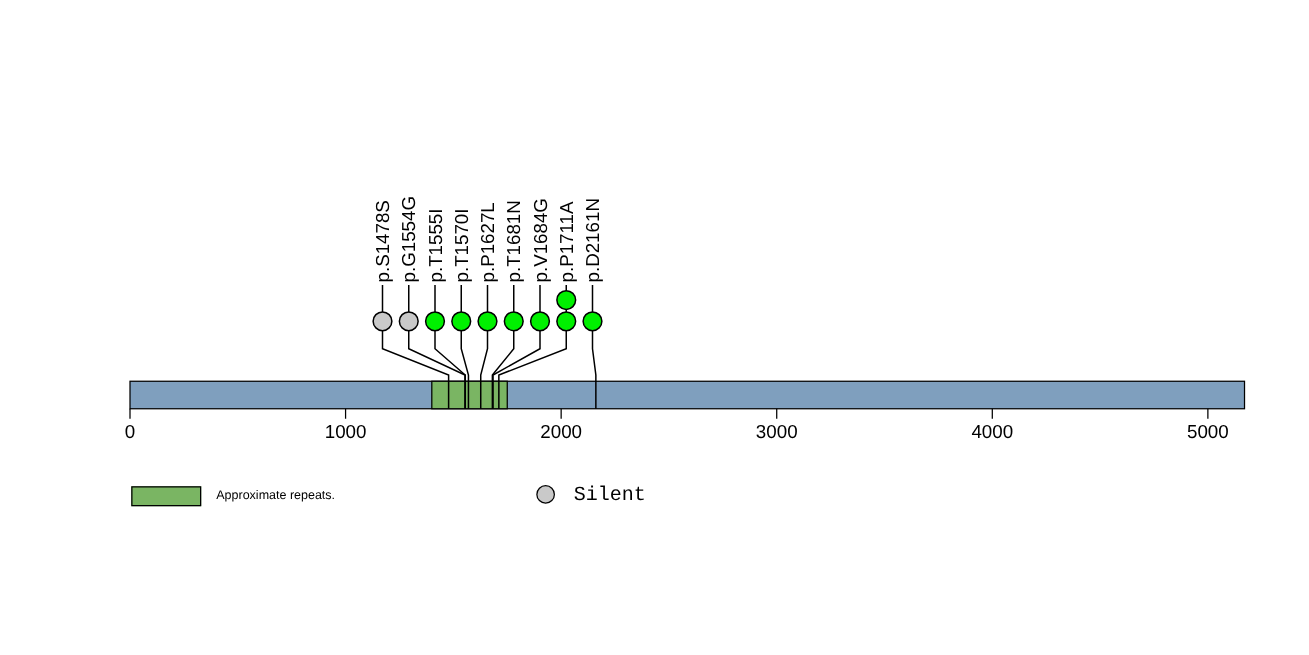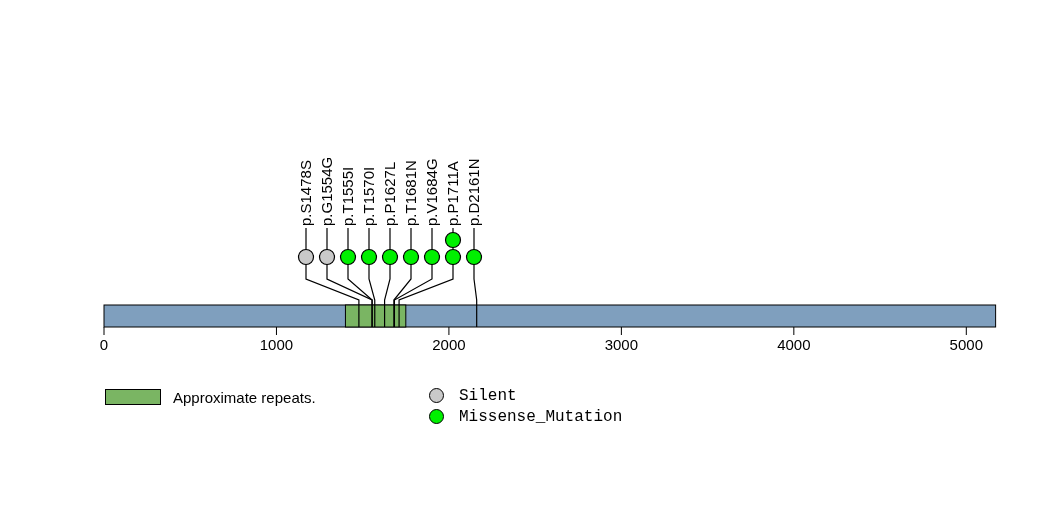--- a/index.html
+++ b/index.html
@@ -14,21 +14,21 @@
   svg text {
     font-family: "Liberation Sans", sans-serif;
     fill: #000000;
   }
   #plot { position: absolute; left: 0; top: 0; }
   .legend {
     position: absolute;
     display: flex;
     align-items: center;
     color: #000;
-    font-size: 15px;
+    font-size: 10px;
     line-height: 1;
   }
   .legend-col { position: absolute; }
   .legend-row {
     display: flex;
     align-items: center;
     height: 21px;
     font-family: Liberation Mono, monospace;
   }
   .swatch-rect {
@@ -121,19 +121,15 @@
   <div class="legend" style="left:105px; top:389px;">
     <span class="swatch-rect" style="background: rgb(122, 181, 99);"></span>
     <span class="legend-text">Approximate repeats.</span>
   </div>
 
   <div class="legend-col" style="left:429px; top:385px;">
     <div class="legend-row">
       <span class="swatch-circle" style="background: rgb(201, 201, 201);"></span>
       <span class="legend-text">Silent</span>
     </div>
-    <div class="legend-row">
-      <span class="swatch-circle" style="background: rgb(0, 240, 0);"></span>
-      <span class="legend-text">Missense_Mutation</span>
-    </div>
   </div>
 
 </div>
 
 </body></html>

